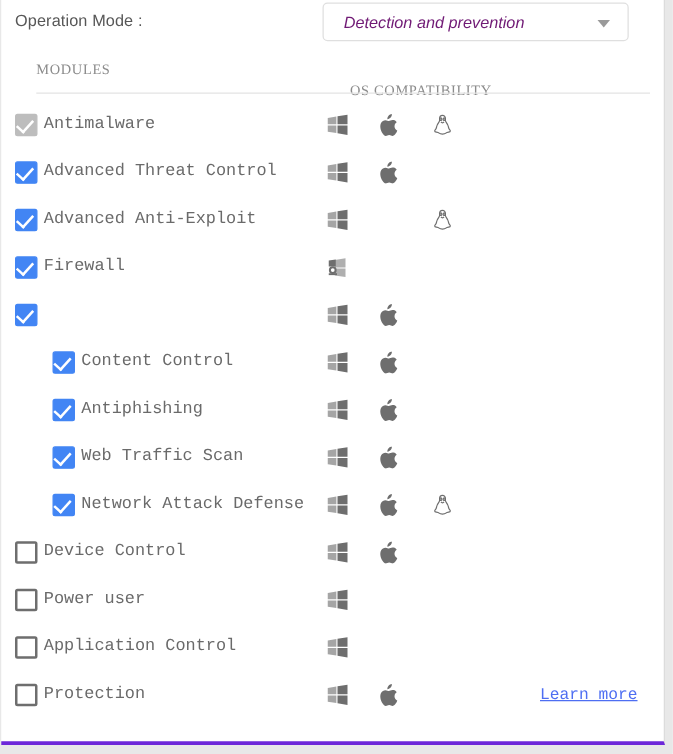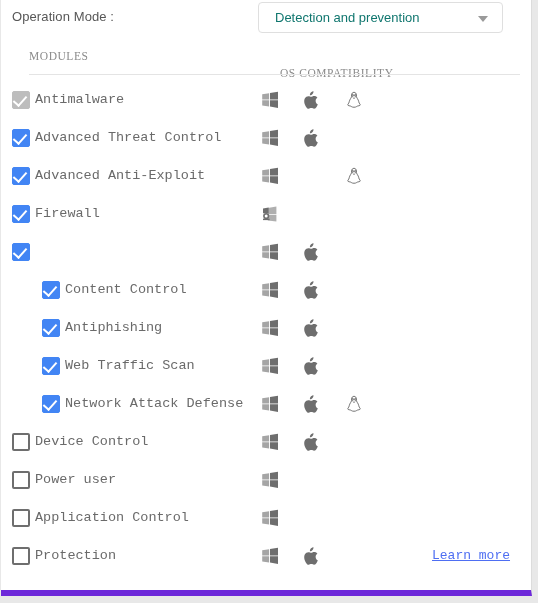--- a/index.html
+++ b/index.html
@@ -16,21 +16,21 @@
     overflow: hidden;
   }
   .panel {
     position: absolute;
     left: 1px;
     top: 0px;
     width: 531px;
     height: 596px;
     background: #ffffff;
     border-right: 1px solid #dcdcdc;
-    border-bottom: 6px solid #6d28d9;
+    border-bottom: 3px solid #6d28d9;
     box-sizing: border-box;
   }
 
   
   .mode-row {
     position: absolute;
     left: 0;
     top: 0;
     width: 531px;
     height: 36px;
@@ -53,22 +53,23 @@
     border: 1px solid #dfdfdf;
     border-radius: 4px;
     background: #ffffff;
     box-sizing: border-box;
   }
   .mode-select-value {
     position: absolute;
     left: 16px;
     top: 7px;
     font-size: 13px;
-    color: #0f766e;
+    color: #701a75;
     white-space: nowrap;
+    font-style: italic;
   }
   .caret {
     position: absolute;
     right: 14px;
     top: 13px;
     width: 0;
     height: 0;
     border-left: 5.5px solid transparent;
     border-right: 5.5px solid transparent;
     border-top: 6px solid #9a9a9a;

